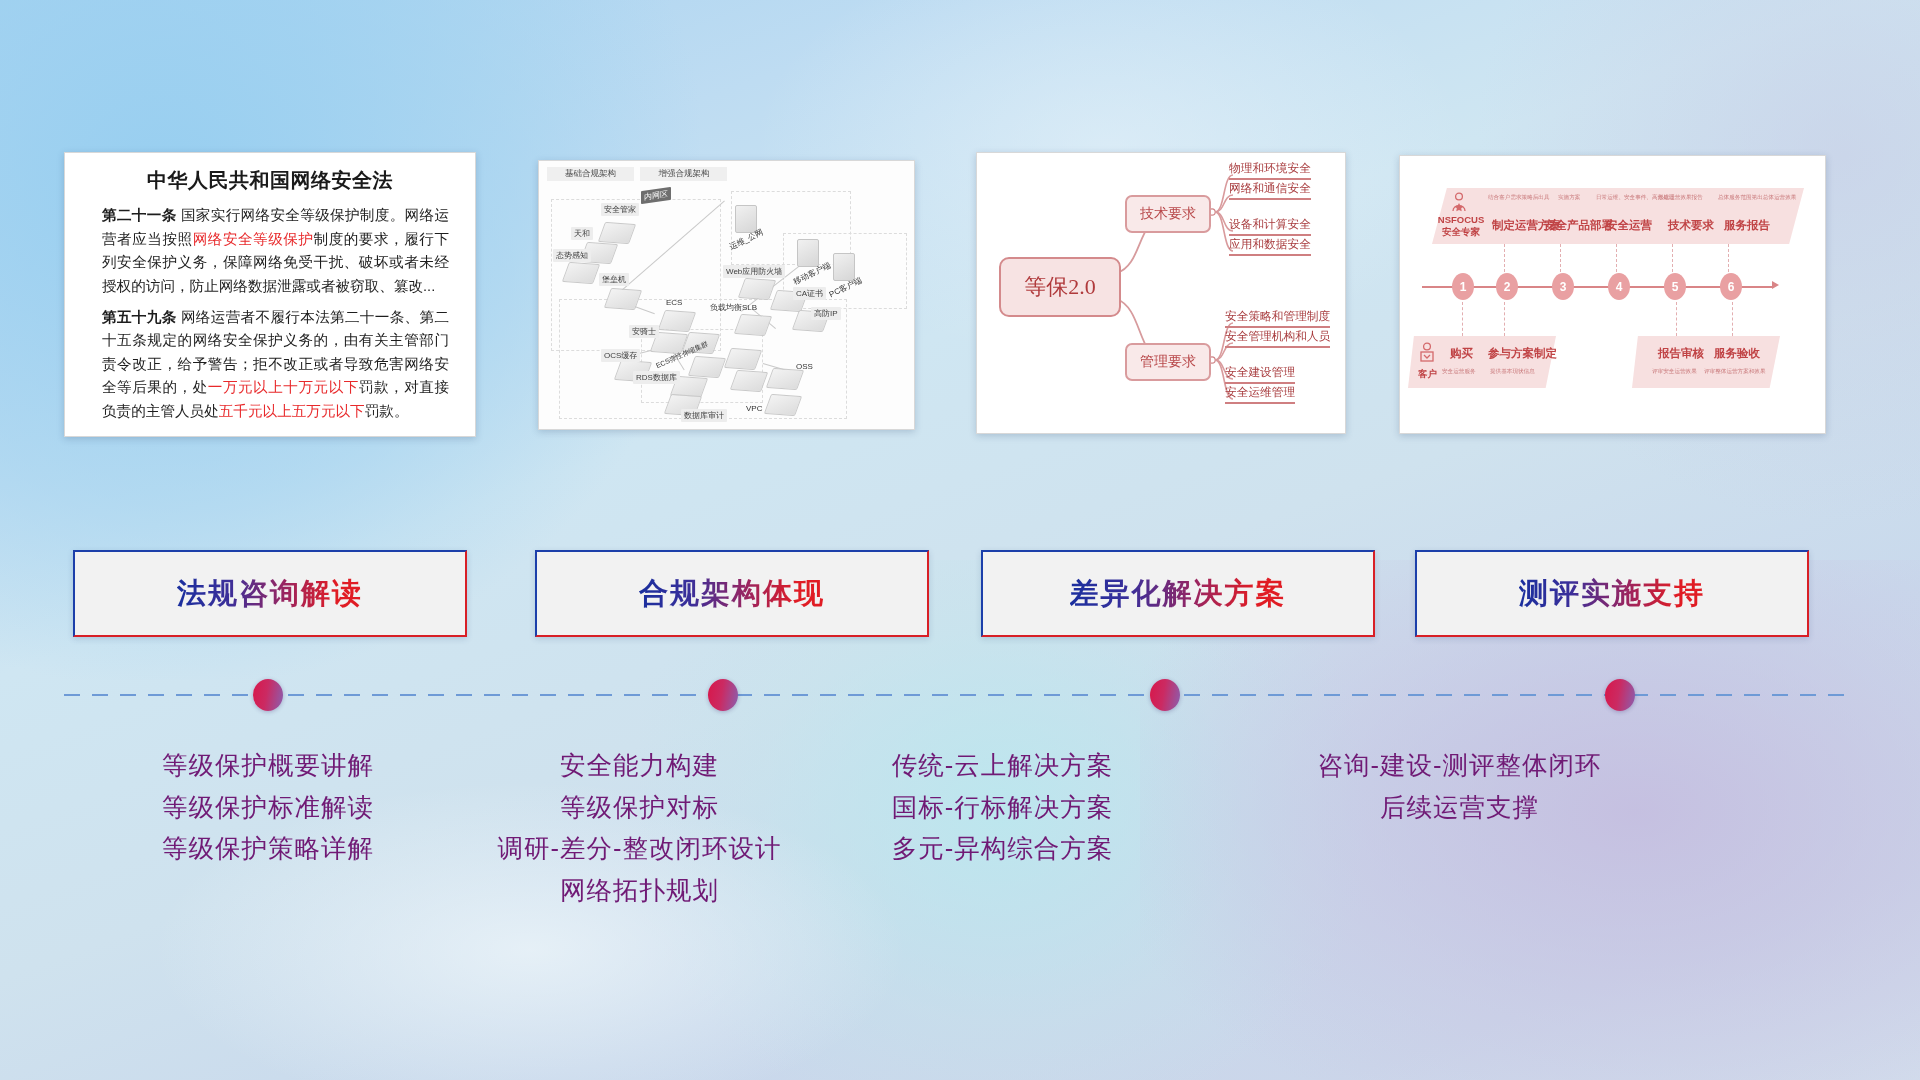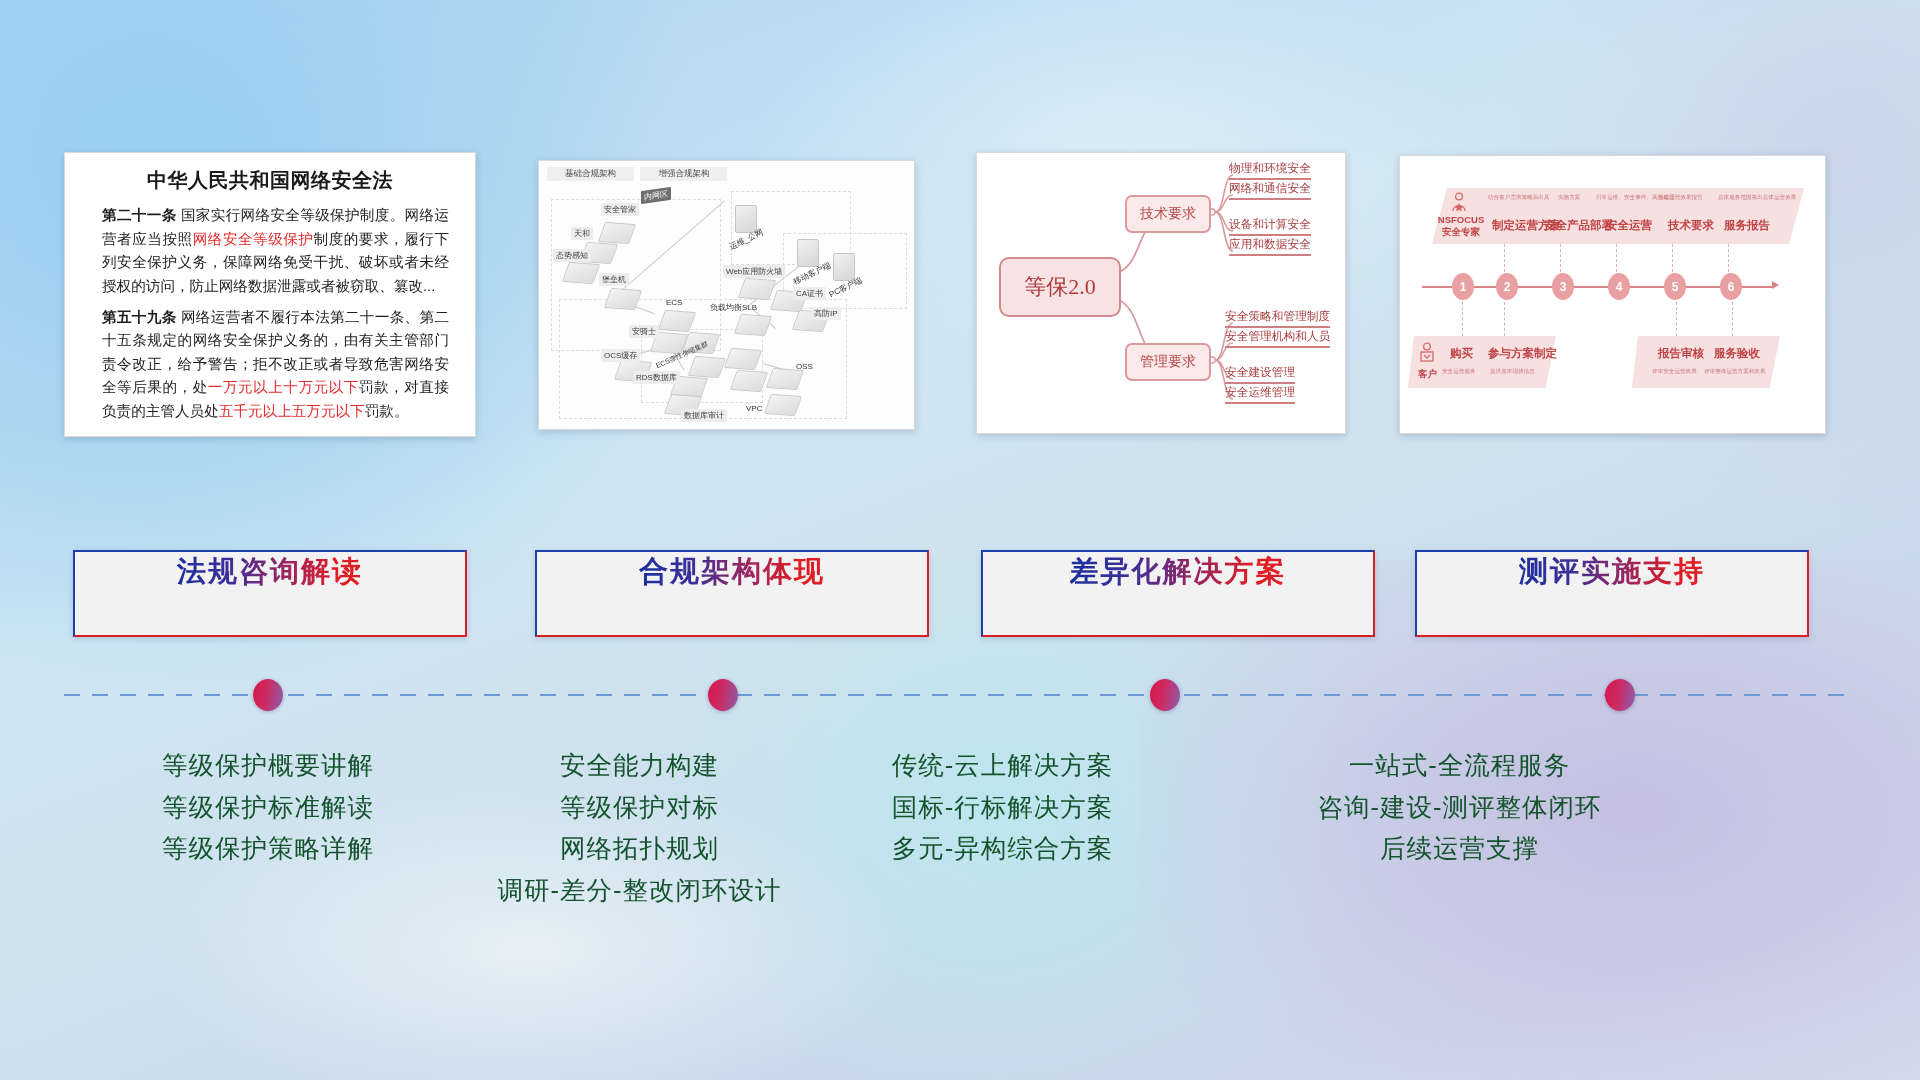--- a/index.html
+++ b/index.html
@@ -91,42 +91,42 @@
     align-items:center;justify-content:center;top:117px;font-weight:bold;}
   .ns-lab{position:absolute;font-size:11.5px;color:#c04345;font-weight:bold;white-space:nowrap;}
   .ns-sub{position:absolute;font-size:5.6px;color:#c9797b;white-space:nowrap;}
   .ns-conn{position:absolute;width:1px;border-left:1px dashed #e3aeb0;}
   .ns-icon{position:absolute;color:#d4696b;}
 
   
   .tbox{position:absolute;height:83px;background:#f2f2f2;
     border-top:2px solid #1c3faa;border-left:2px solid #1c3faa;
     border-right:2px solid #d81f26;border-bottom:2px solid #d81f26;
-    display:flex;align-items:flex-start;justify-content:center;
+    display:flex;align-items:center;justify-content:center;
     box-shadow:0 2px 6px rgba(40,70,120,.18);}
   .tbox-txt{font-size:29px;font-weight:600;letter-spacing:2px;
     background:linear-gradient(90deg,#1a2f9e 0%,#3b2f9a 28%,#9a2560 58%,#e01c24 85%);
     -webkit-background-clip:text;background-clip:text;color:transparent;
     -webkit-text-fill-color:transparent;}
   .tb1{left:73px;  top:550px; width:390px;}
   .tb2{left:535px; top:550px; width:390px;}
   .tb3{left:981px; top:550px; width:390px;}
   .tb4{left:1415px;top:550px; width:390px;}
 
   
   #rail{position:absolute;left:64px;top:694px;width:1792px;height:2px;
     background:repeating-linear-gradient(90deg,#6e9ad6 0 16px,transparent 16px 28px);}
   .rdot{position:absolute;width:30px;height:32px;border-radius:50%;top:679px;
     background:linear-gradient(100deg,#d8174a 0%,#cb2a62 45%,#8a5fb0 100%);
     box-shadow:0 1px 4px rgba(60,40,110,.3);}
   .rd1{left:253px;} .rd2{left:708px;} .rd3{left:1150px;} .rd4{left:1605px;}
 
   
   .col{position:absolute;top:745px;width:400px;text-align:center;}
-  .col .li{font-size:25.5px;color:#14532d;line-height:1.63;letter-spacing:1px;white-space:nowrap;}
+  .col .li{font-size:25.5px;color:#701a75;line-height:1.63;letter-spacing:1px;white-space:nowrap;}
   .c1{left:68px;} .c2{left:392px;} .c3{left:755px;} .c4{left:1212px;}
   .col.wide{width:495px;}
 </style>
 </head>
 <body>
 
 <div id="bg-base"></div>
 <div id="bg-blue-left"></div>
 <div id="bg-soft-top"></div>
 <div id="bg-cyan"></div>
@@ -376,25 +376,24 @@
 <div class="rdot rd4"></div>
 
 <div class="col c1">
   <div class="li">等级保护概要讲解</div>
   <div class="li">等级保护标准解读</div>
   <div class="li">等级保护策略详解</div>
 </div>
 <div class="col c2 wide">
   <div class="li">安全能力构建</div>
   <div class="li">等级保护对标</div>
+  <div class="li">调研-差分-整改闭环设计</div>
   <div class="li">网络拓扑规划</div>
-  <div class="li">调研-差分-整改闭环设计</div>
 </div>
 <div class="col c3 wide">
   <div class="li">传统-云上解决方案</div>
   <div class="li">国标-行标解决方案</div>
   <div class="li">多元-异构综合方案</div>
 </div>
 <div class="col c4 wide">
-  <div class="li">一站式-全流程服务</div>
   <div class="li">咨询-建设-测评整体闭环</div>
   <div class="li">后续运营支撑</div>
 </div>
 
 </body></html>

